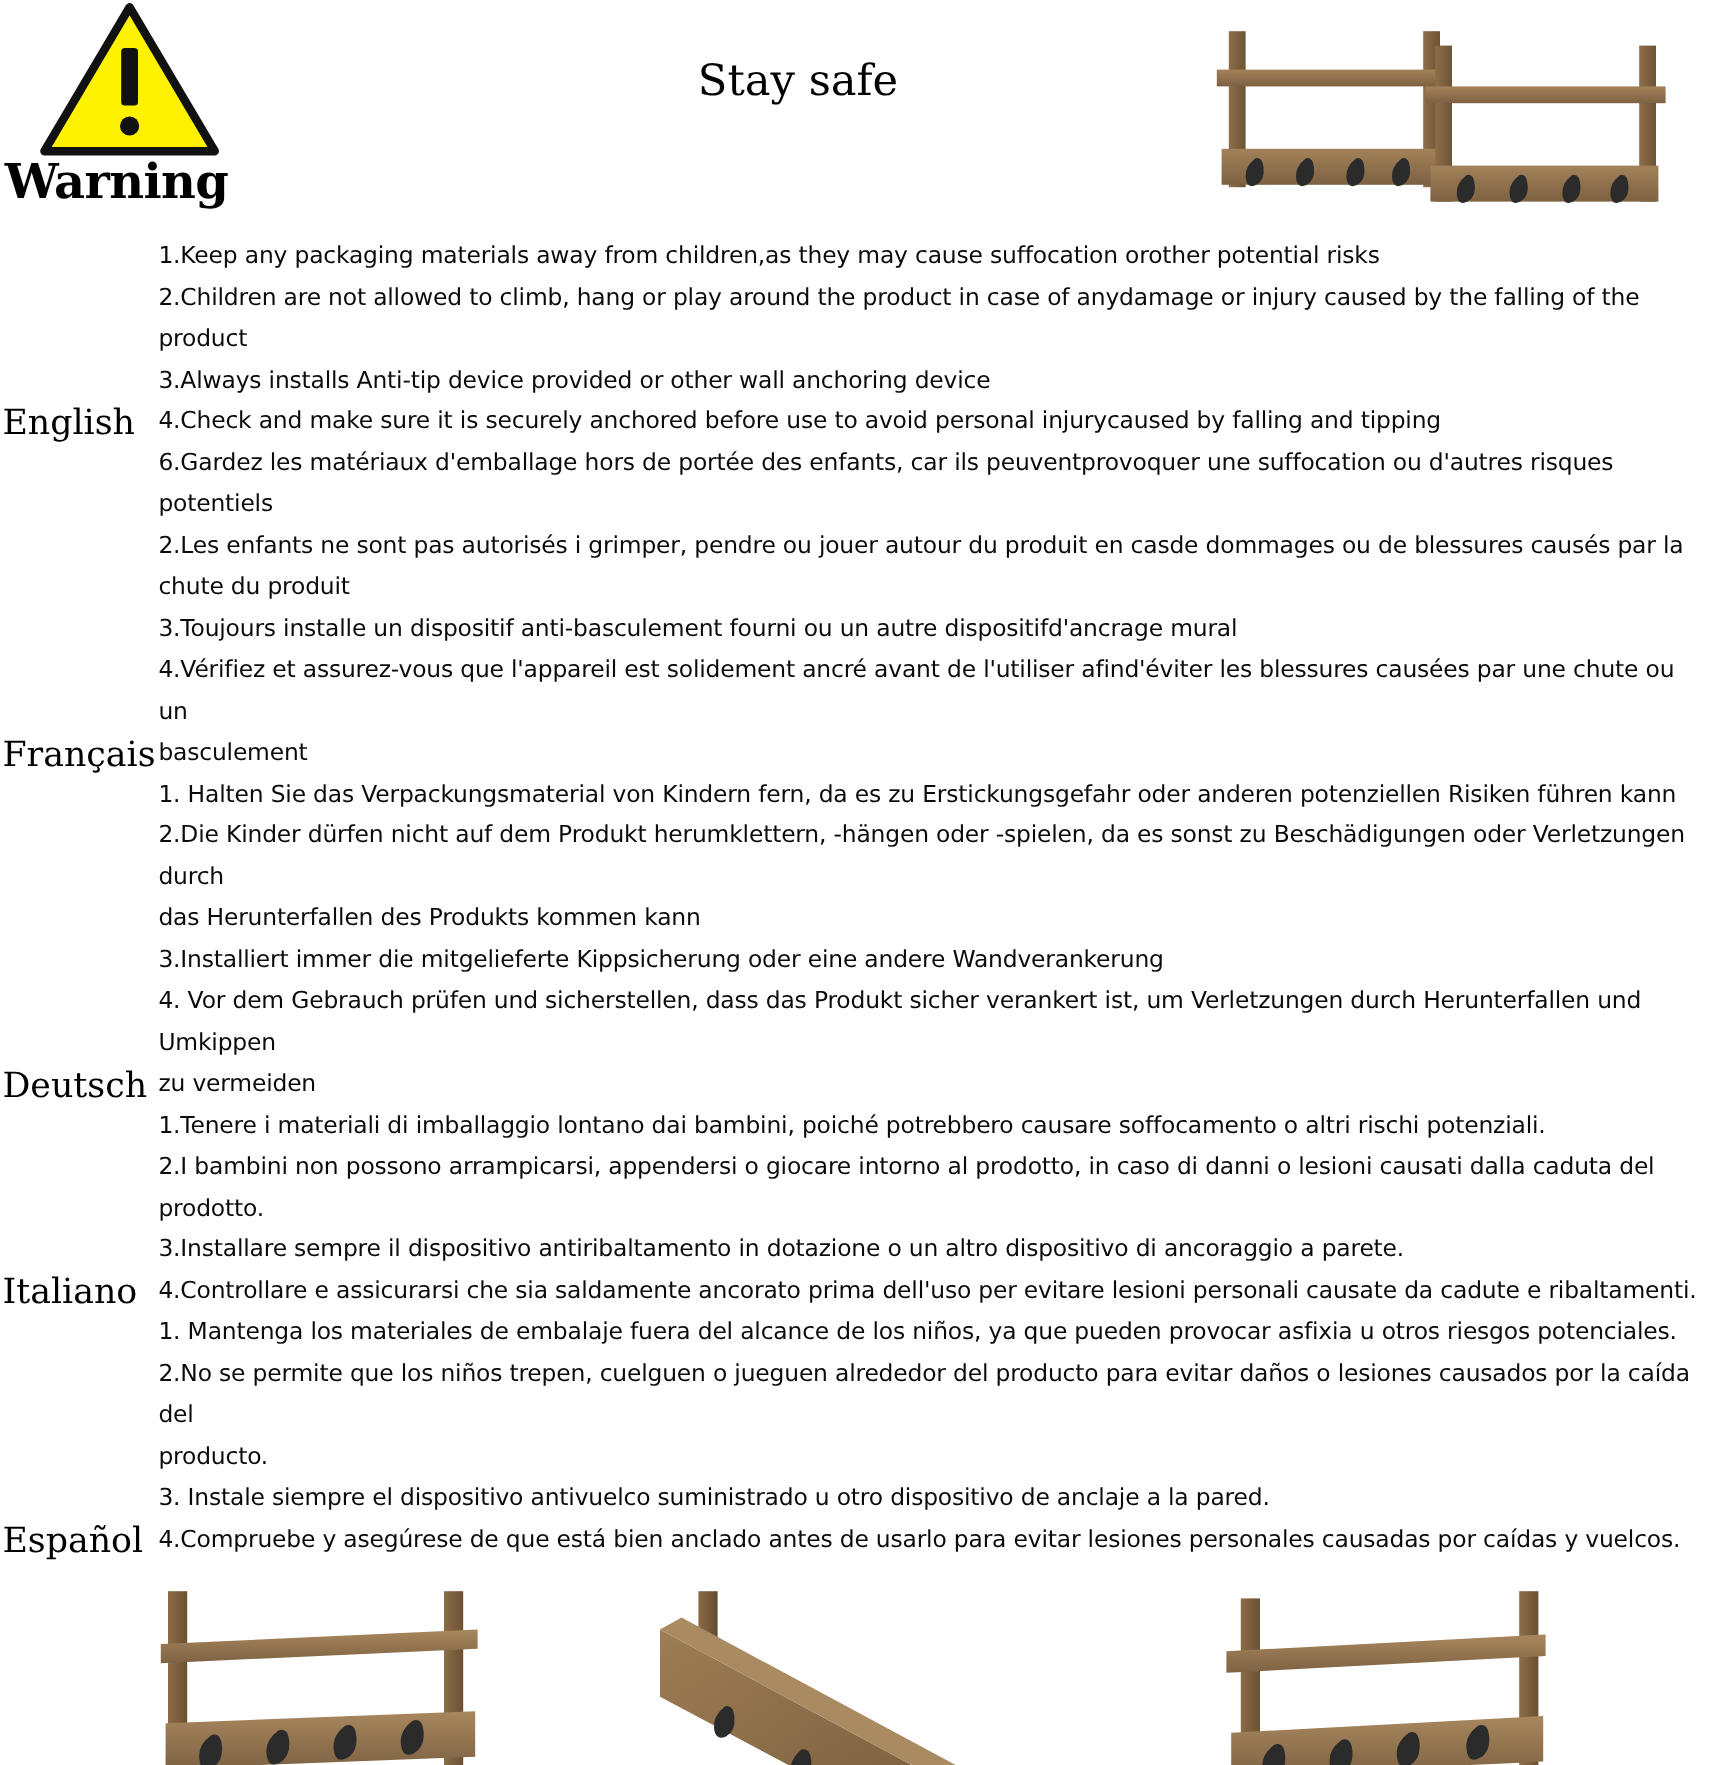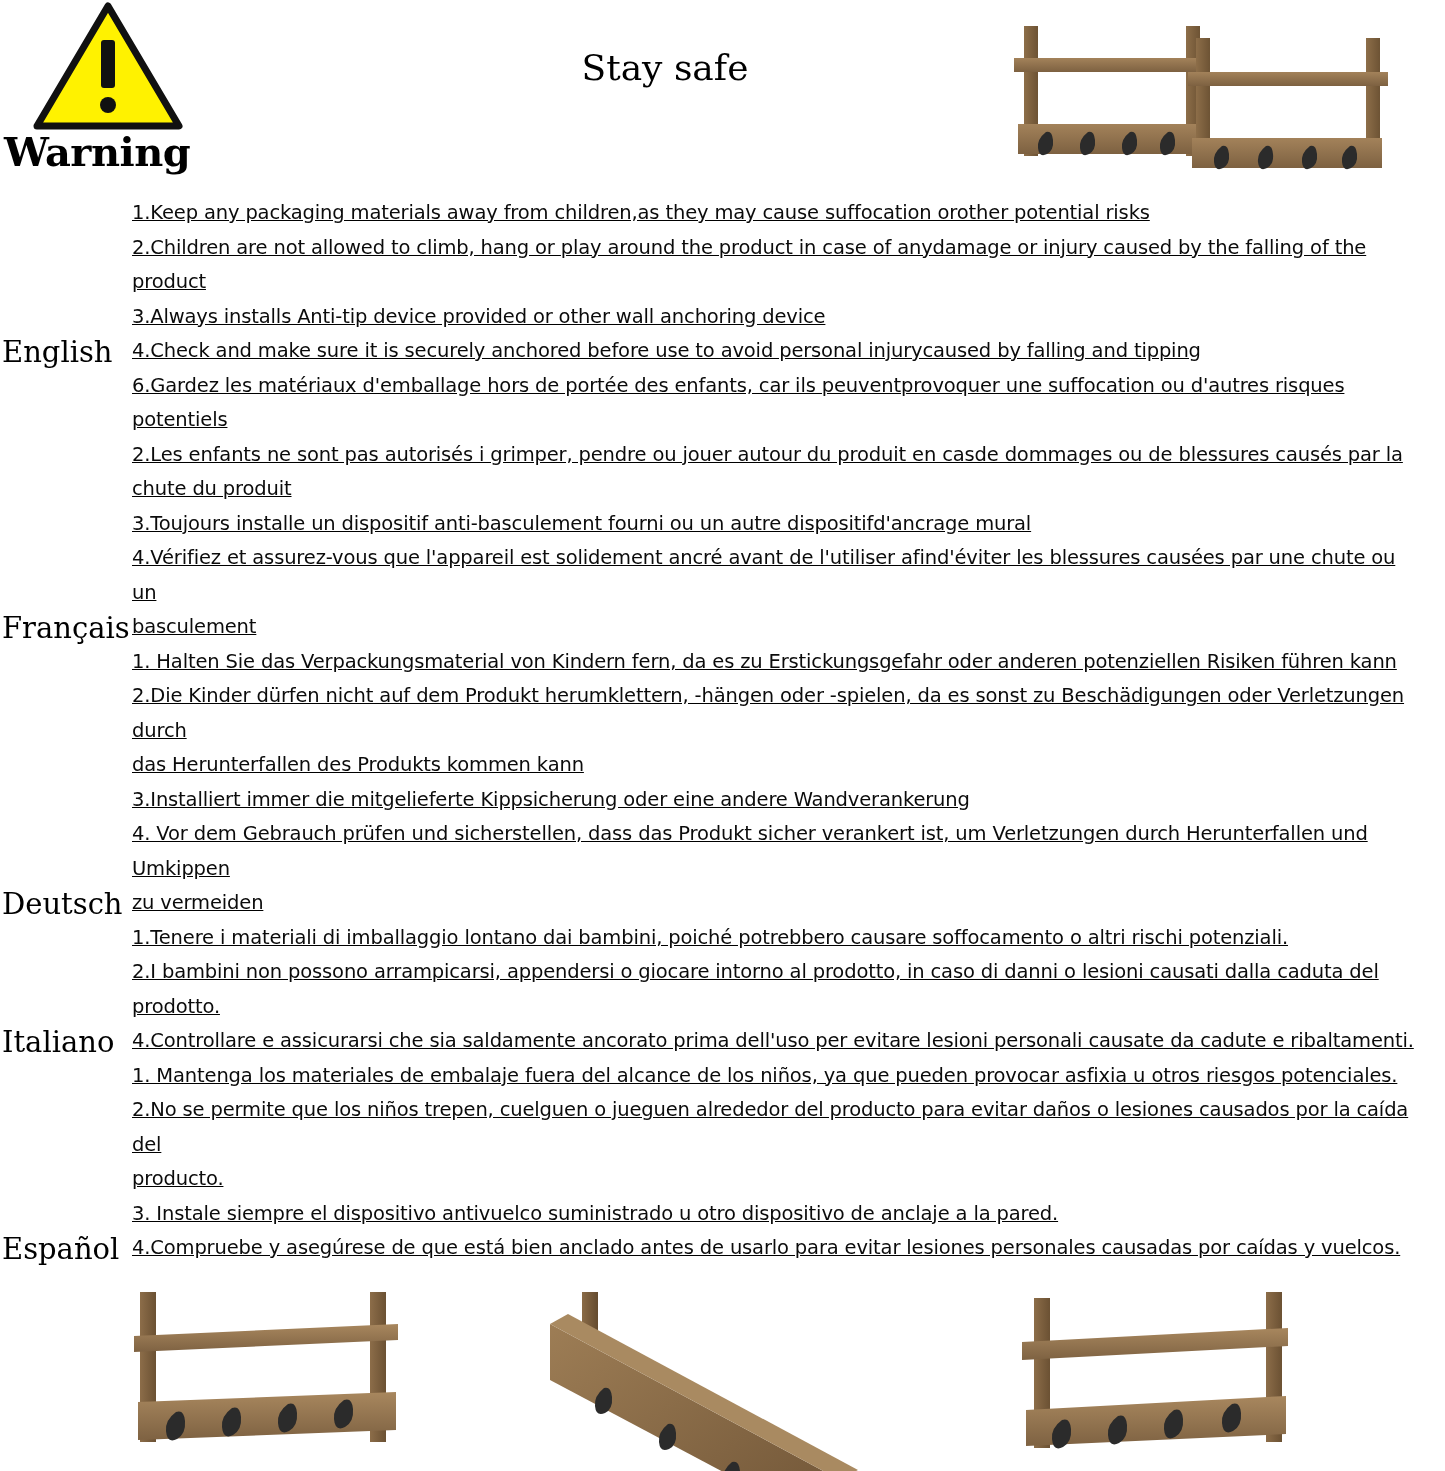--- a/index.html
+++ b/index.html
@@ -83,21 +83,20 @@
     font-family: "DejaVu Serif", serif;
     font-size: 29px;
     line-height: 34px;
     padding-left: 2px;
     padding-top: 1px;
     white-space: nowrap;
   }
   .lang-lines {
     flex: 1 1 auto;
     padding-right: 10px;
-    text-decoration: underline;
   }
   .lang-lines p {
     margin: 0 0 0 0;
     font-size: 19.5px;
     line-height: 34.5px;
     font-family: "DejaVu Sans", sans-serif;
     font-weight: 400;
     letter-spacing: -0.15px;
     color: #0b0b0b;
   }
@@ -207,20 +206,21 @@
       <p>4. Vor dem Gebrauch prüfen und sicherstellen, dass das Produkt sicher verankert ist, um Verletzungen durch Herunterfallen und Umkippen</p>
       <p>zu vermeiden</p>
     </div>
   </div>
 
   <div class="lang-row">
     <div class="lang-label">Italiano</div>
     <div class="lang-lines">
       <p>1.Tenere i materiali di imballaggio lontano dai bambini, poiché potrebbero causare soffocamento o altri rischi potenziali.</p>
       <p>2.I bambini non possono arrampicarsi, appendersi o giocare intorno al prodotto, in caso di danni o lesioni causati dalla caduta del prodotto.</p>
+      <p>3.Installare sempre il dispositivo antiribaltamento in dotazione o un altro dispositivo di ancoraggio a parete.</p>
       <p>4.Controllare e assicurarsi che sia saldamente ancorato prima dell'uso per evitare lesioni personali causate da cadute e ribaltamenti.</p>
     </div>
   </div>
 
   <div class="lang-row">
     <div class="lang-label">Español</div>
     <div class="lang-lines">
       <p>1. Mantenga los materiales de embalaje fuera del alcance de los niños, ya que pueden provocar asfixia u otros riesgos potenciales.</p>
       <p>2.No se permite que los niños trepen, cuelguen o jueguen alrededor del producto para evitar daños o lesiones causados por la caída del</p>
       <p>producto.</p>

